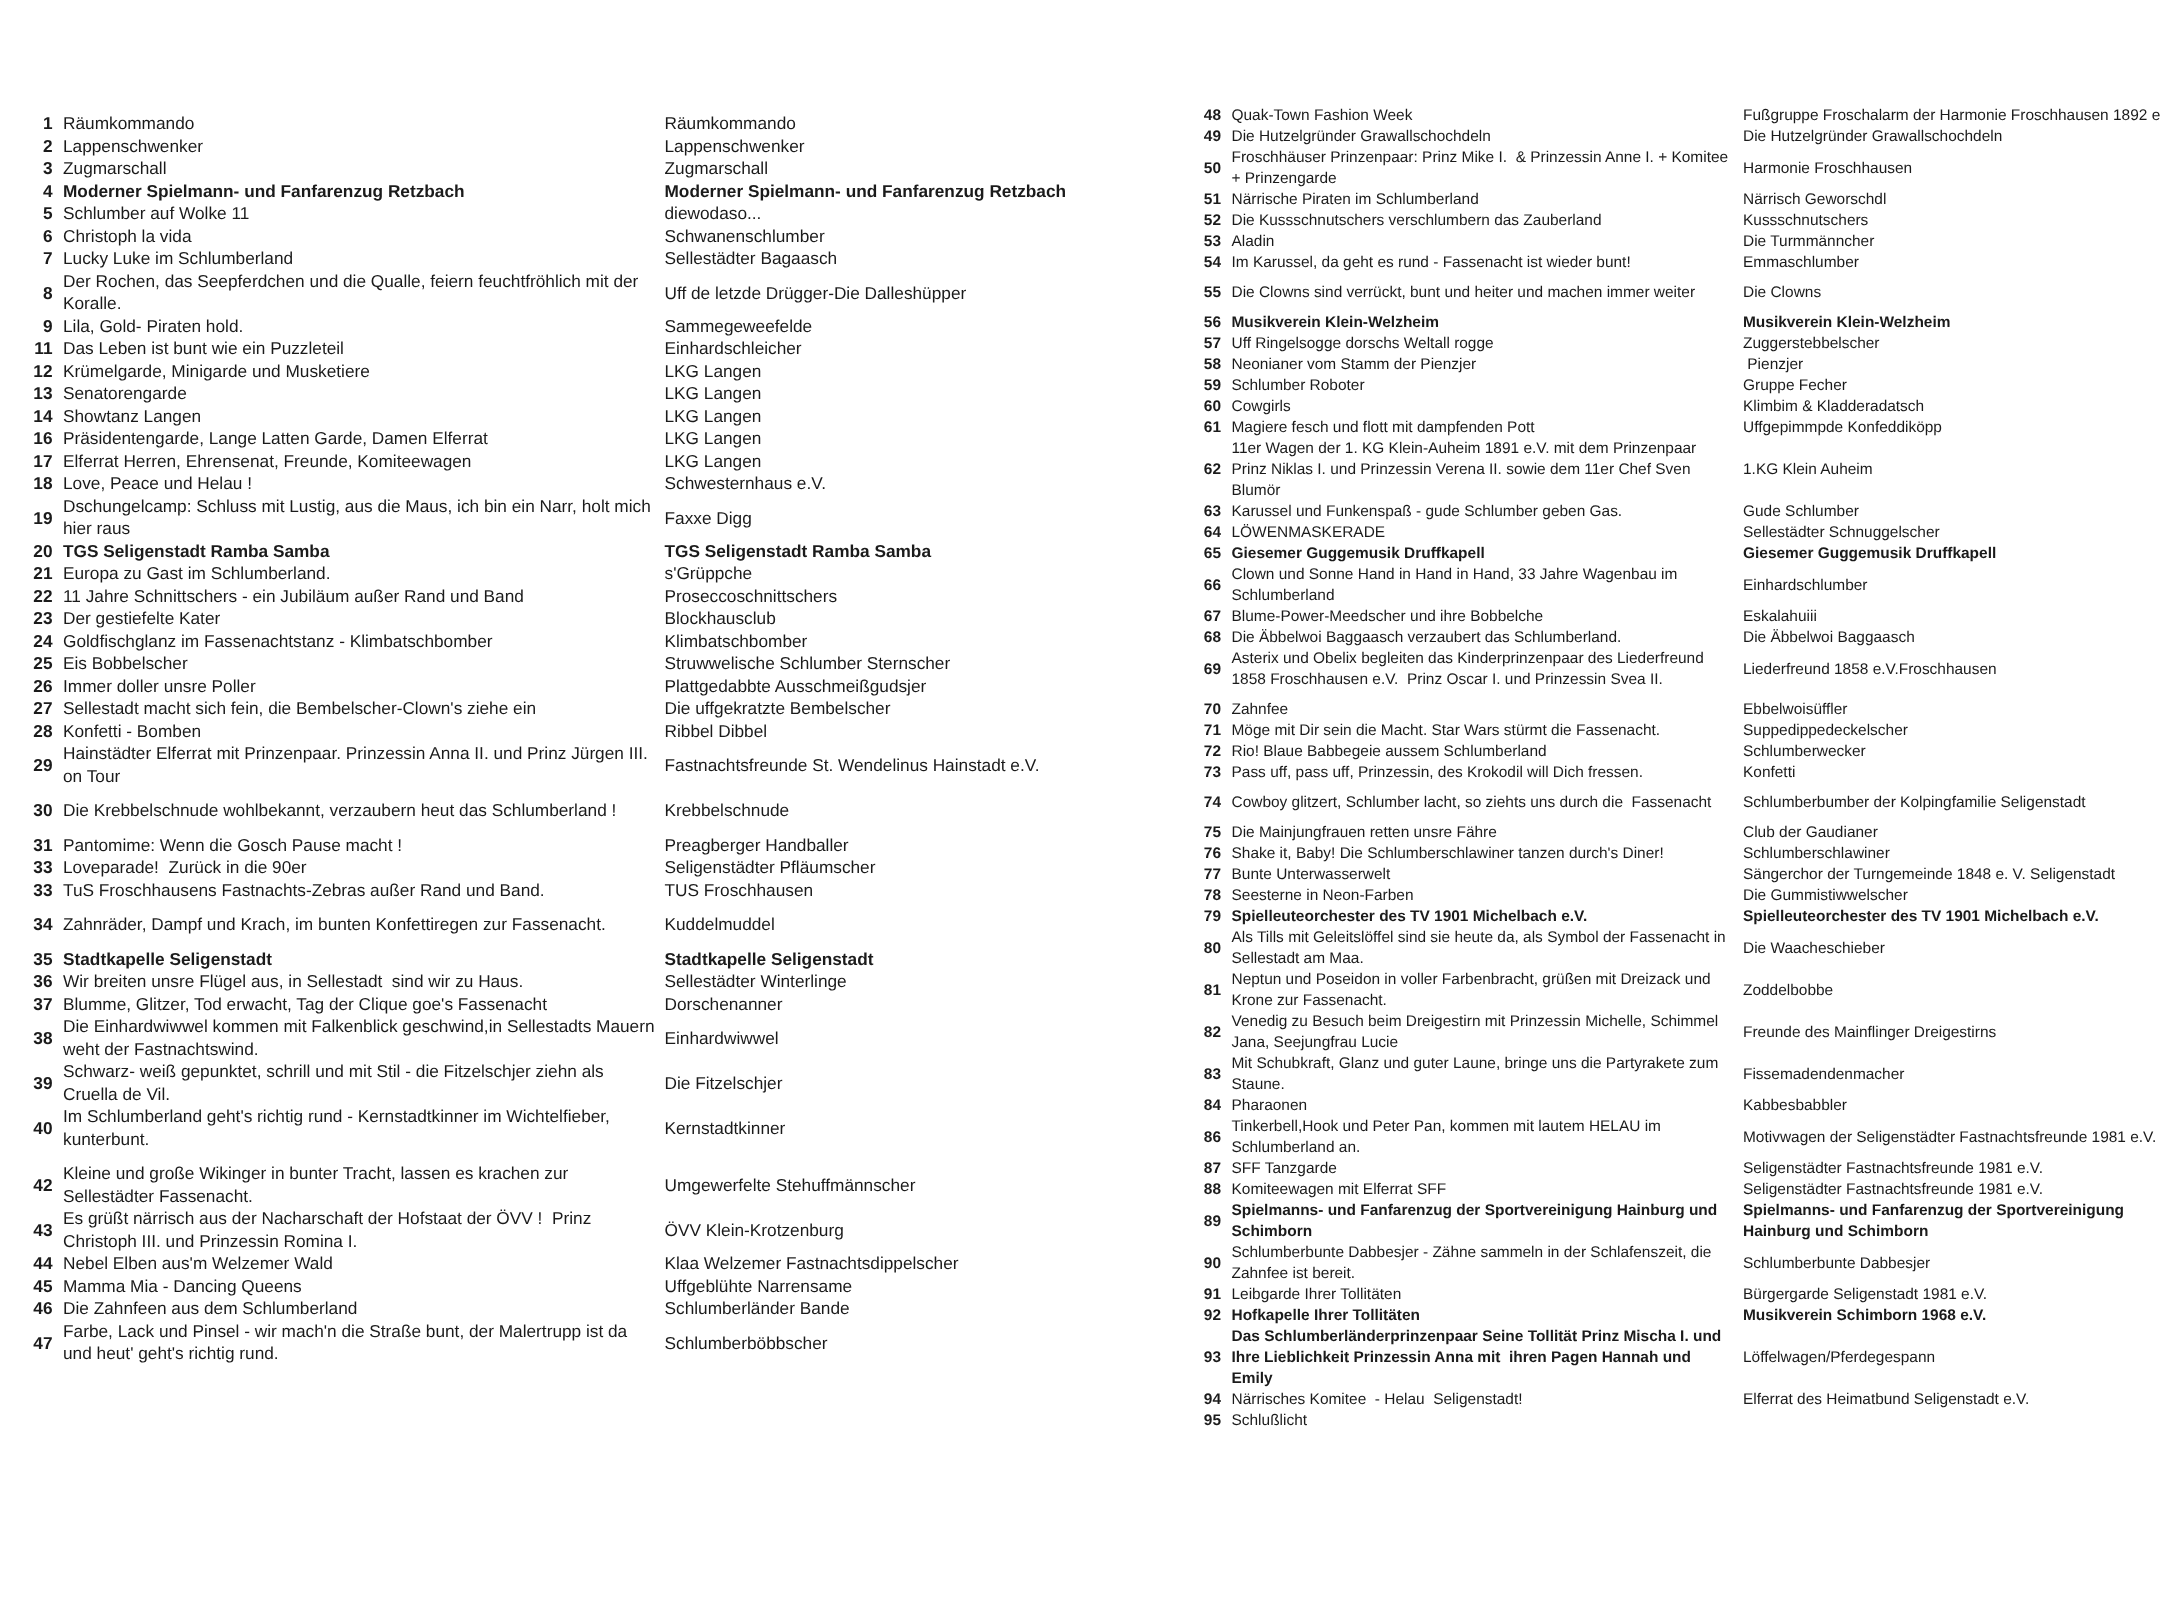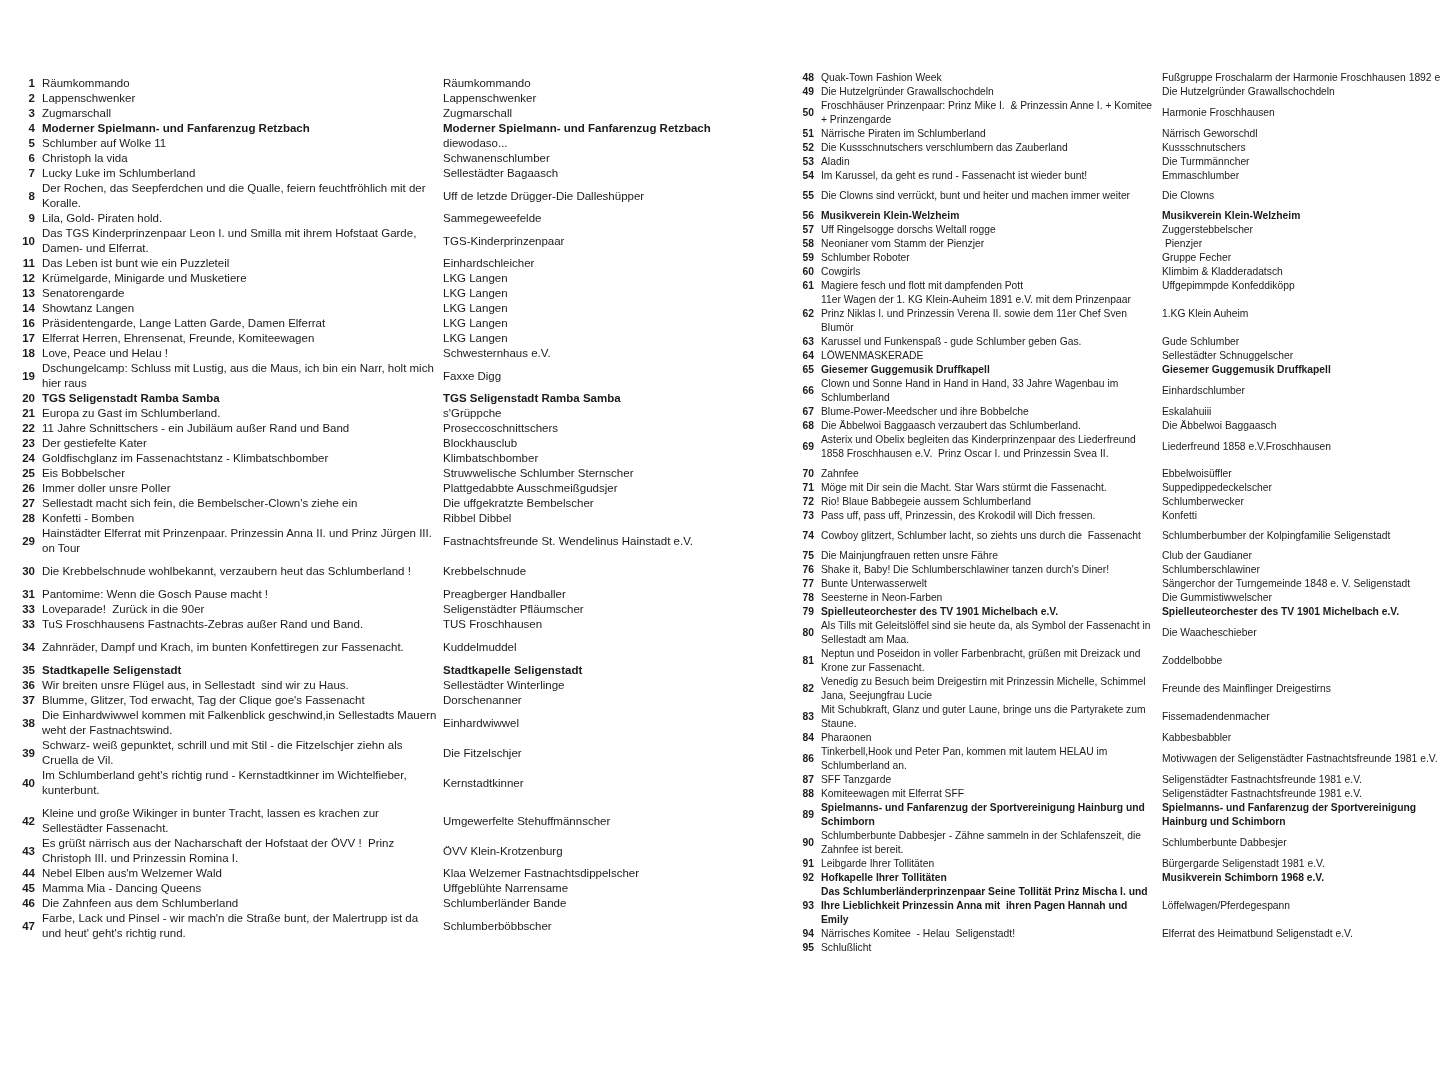--- a/index.html
+++ b/index.html
@@ -111,25 +111,20 @@
             <td class="num">8</td>
             <td class="motto">Der Rochen, das Seepferdchen und die Qualle, feiern feuchtfröhlich mit der Koralle.</td>
             <td class="group">Uff de letzde Drügger-Die Dalleshüpper</td>
           </tr>
           <tr>
             <td class="num">9</td>
             <td class="motto">Lila, Gold- Piraten hold.</td>
             <td class="group">Sammegeweefelde</td>
           </tr>
           <tr>
-            <td class="num">10</td>
-            <td class="motto">Das TGS Kinderprinzenpaar Leon I. und Smilla mit ihrem Hofstaat Garde, Damen- und Elferrat.</td>
-            <td class="group">TGS-Kinderprinzenpaar</td>
-          </tr>
-          <tr>
             <td class="num">11</td>
             <td class="motto">Das Leben ist bunt wie ein Puzzleteil</td>
             <td class="group">Einhardschleicher</td>
           </tr>
           <tr>
             <td class="num">12</td>
             <td class="motto">Krümelgarde, Minigarde und Musketiere</td>
             <td class="group">LKG Langen</td>
           </tr>
           <tr>

